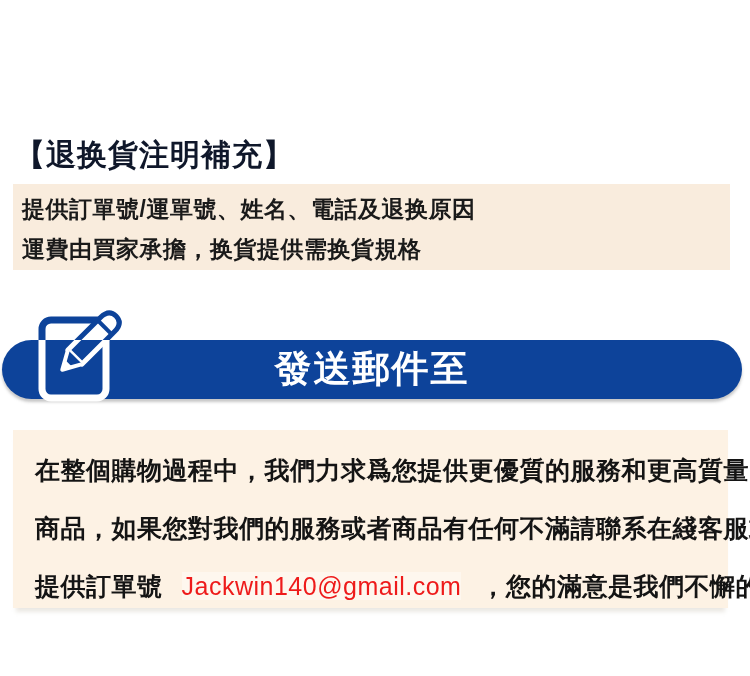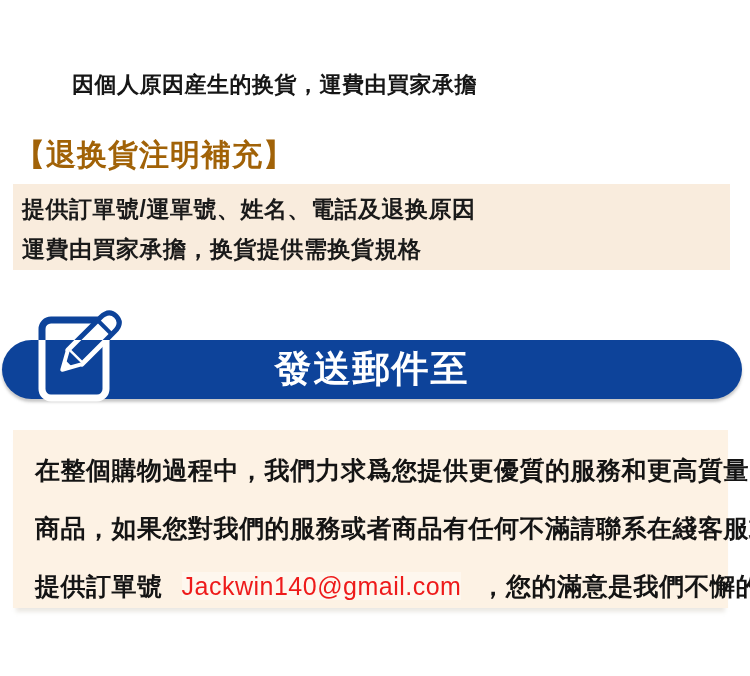--- a/index.html
+++ b/index.html
@@ -14,21 +14,21 @@
   .intro-line{
     position:absolute;left:72px;
     font-size:22px;font-weight:600;line-height:24px;
     color:#161616;letter-spacing:0.5px;
   }
   .intro-line.l1{top:23px;}
   .intro-line.l2{top:73px;}
   .returns-heading{
     position:absolute;left:15px;top:135px;
     font-size:30px;font-weight:bold;
-    color:#a16207;letter-spacing:1px;
+    color:#0f172a;letter-spacing:1px;
     margin:0;
   }
   .note-box{
     position:absolute;left:13px;top:184px;
     width:717px;height:86px;
     background:#f9ecdd;
     box-sizing:border-box;
     padding:5px 0 16px 9px;
   }
   .note-line{
@@ -72,21 +72,20 @@
     text-decoration:none;
     background:rgba(255,252,246,0.55);
     margin:0 19px;
   }
 </style>
 </head>
 <body>
 
 <div class="page">
 
-  <div class="intro-line l2">因個人原因産生的换貨，運費由買家承擔</div>
 
   <h2 class="returns-heading">【退换貨注明補充】</h2>
 
   <div class="note-box">
     <div class="note-line">提供訂單號/運單號、姓名、電話及退换原因</div>
     <div class="note-line">運費由買家承擔，换貨提供需换貨規格</div>
   </div>
 
   <div class="banner">
     <span class="banner-title">發送郵件至</span>

